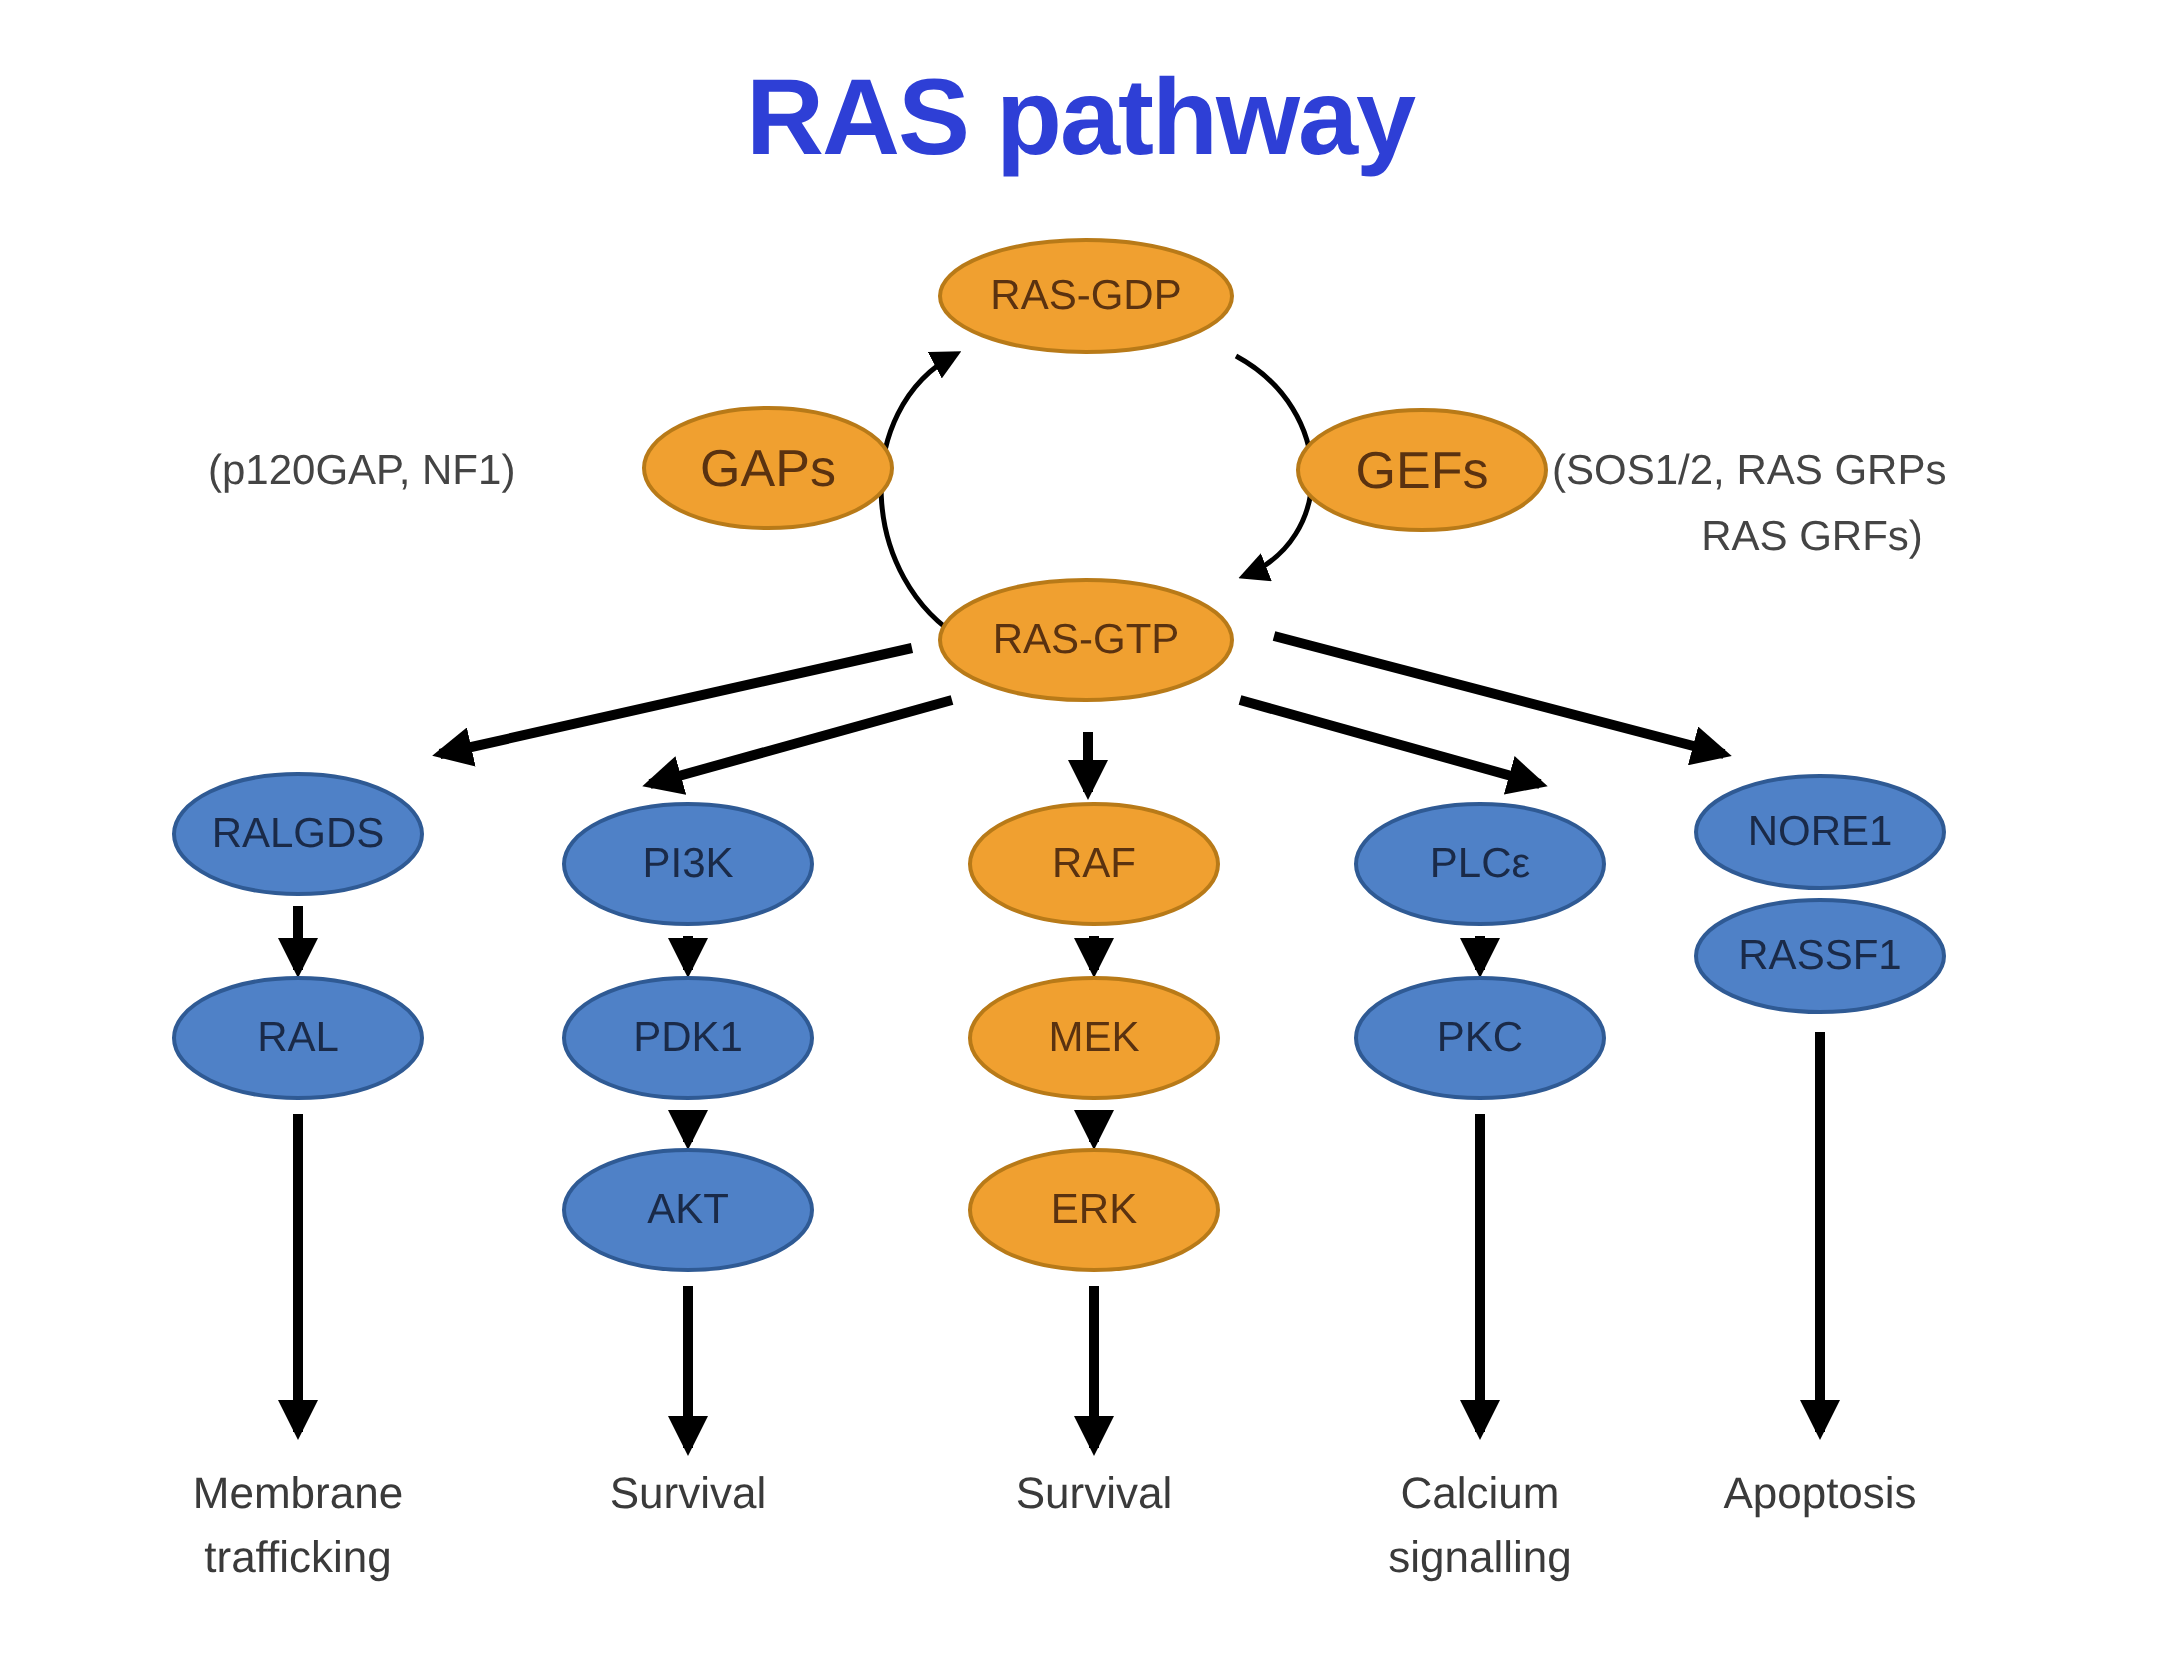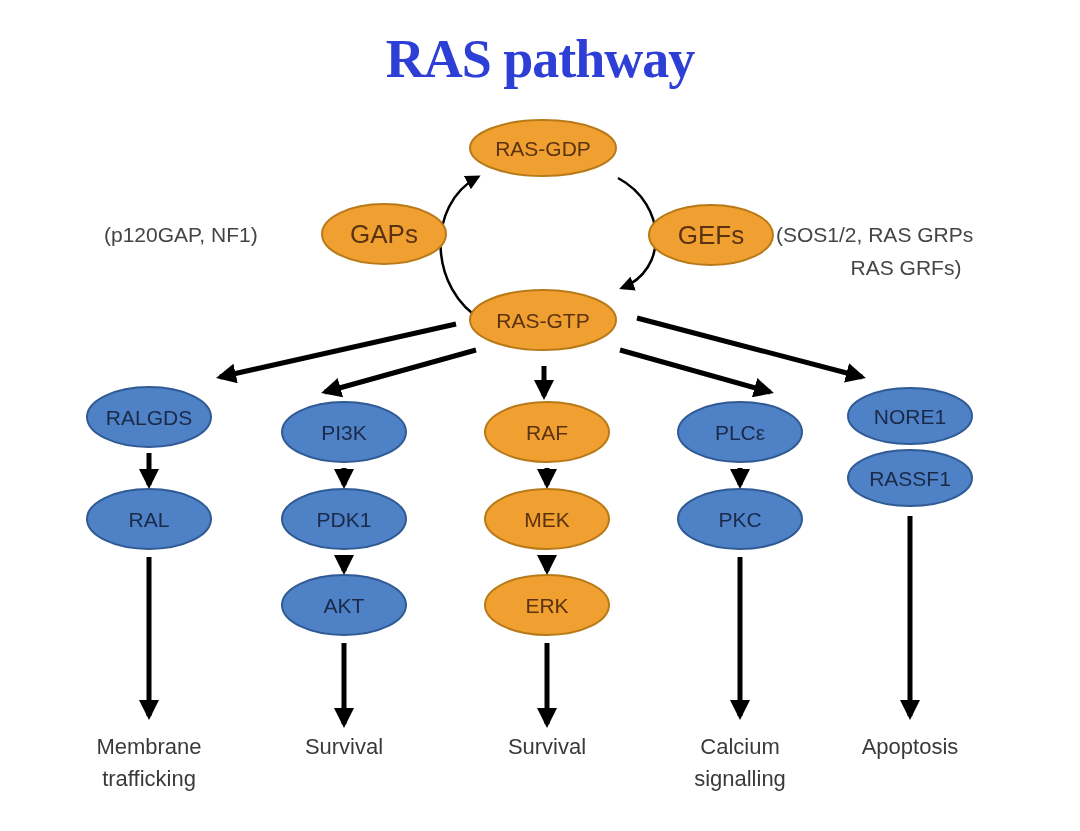--- a/index.html
+++ b/index.html
@@ -1,17 +1,17 @@
 <!DOCTYPE html>
 <html><head>
   <meta charset="utf-8">
   <style>
     html, body { margin: 0; padding: 0; background: #ffffff; }
     body { width: 1080px; height: 831px; position: relative; overflow: hidden; font-family: "Liberation Sans", sans-serif; }
-    #title { position: absolute; left: 0; width: 1080px; top: 28px; text-align: center; font-size: 54px; font-weight: bold; color: #2e3fd6; font-family: Liberation Serif, serif; letter-spacing: -1px; }
+    #title { position: absolute; left: 0; width: 1080px; top: 28px; text-align: center; font-size: 54px; font-weight: bold; color: #2e3fd6; font-family: Liberation Sans, sans-serif; letter-spacing: -1px; }
     svg#diagram { position: absolute; left: 0; top: 0; }
     .node-label { font-family: "Liberation Sans", sans-serif; font-size: 21px; text-anchor: middle; dominant-baseline: central; }
     .orange-label { fill: #5a3210; }
     .blue-label { fill: #1a2a48; }
     .side-label { font-family: "Liberation Sans", sans-serif; font-size: 21px; fill: #444; }
     .outcome { font-family: "Liberation Sans", sans-serif; font-size: 22px; fill: #3a3a3a; text-anchor: middle; }
   </style>
 </head>
 <body>
 

